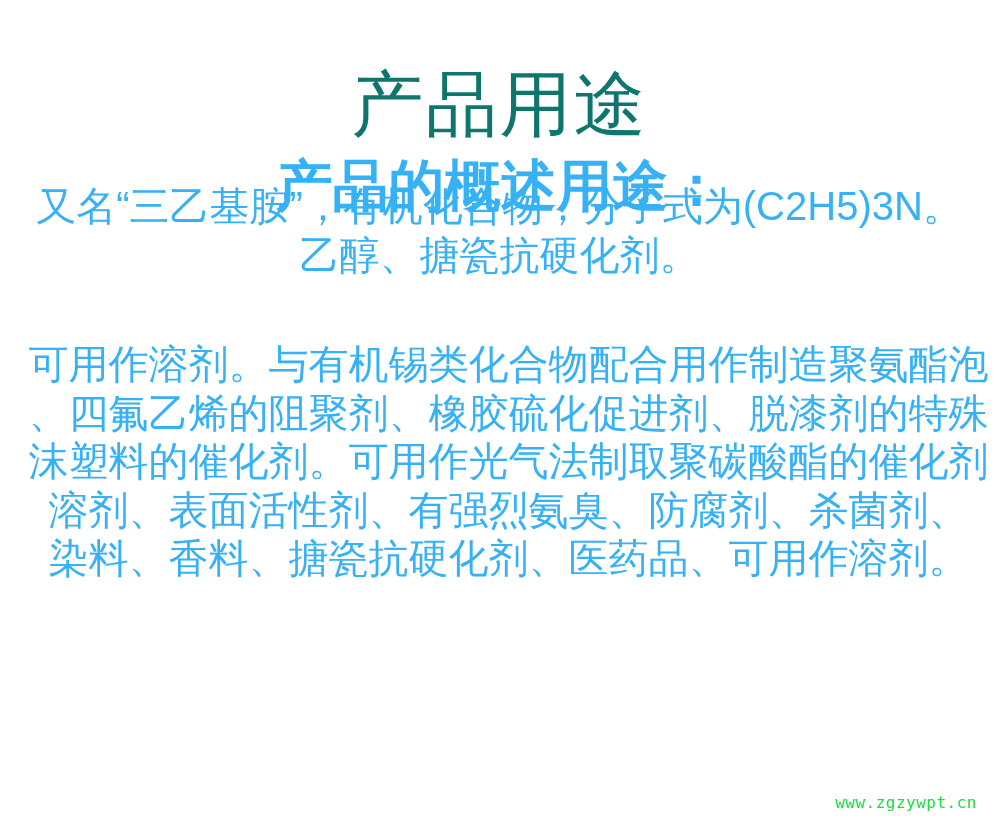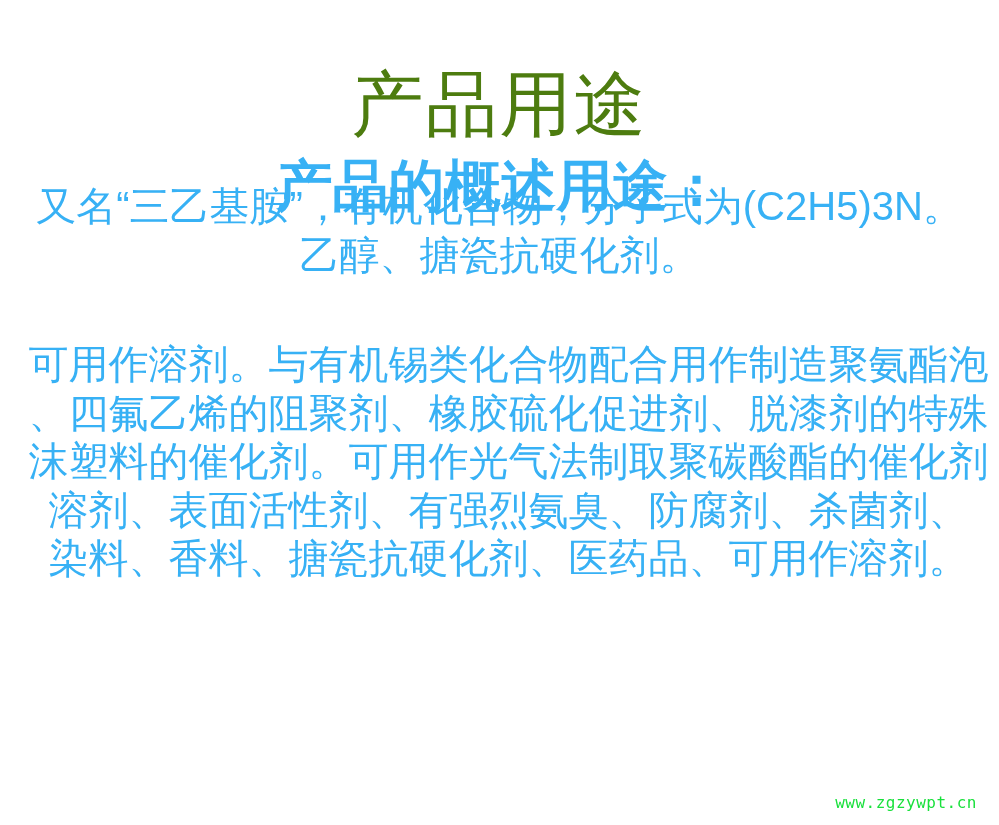--- a/index.html
+++ b/index.html
@@ -26,21 +26,21 @@
   
   .title {
     position: absolute;
     top: 16px;
     left: 0;
     width: 999px;
     text-align: center;
     font-size: 72px;
     line-height: 80px;
     font-weight: 400;
-    color: #4d7c0f;
+    color: #0f766e;
     letter-spacing: 2px;
     white-space: nowrap;
   }
 
   
   .subtitle {
     position: absolute;
     top: 108px;
     left: 0;
     width: 999px;

